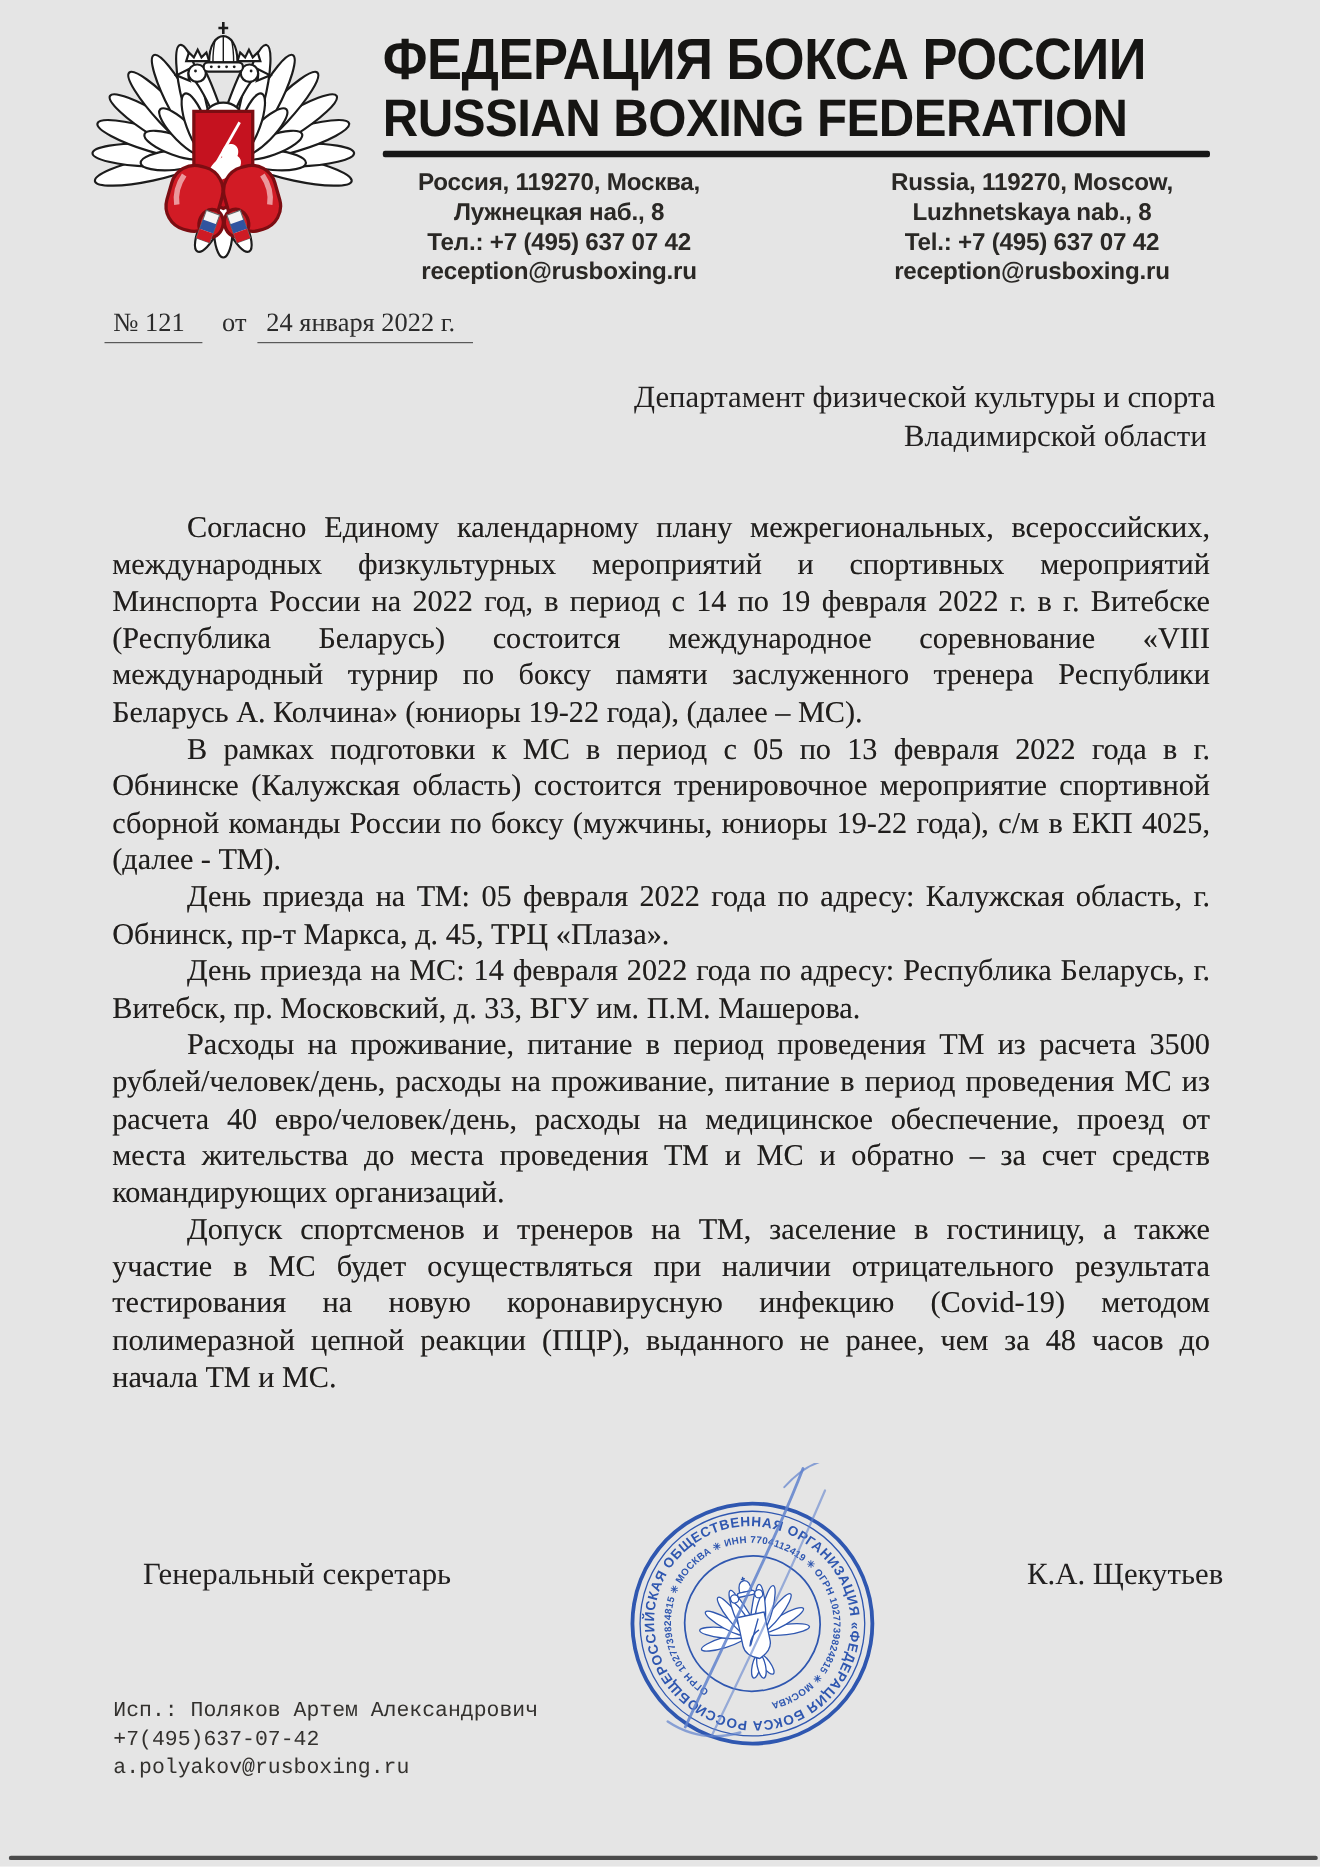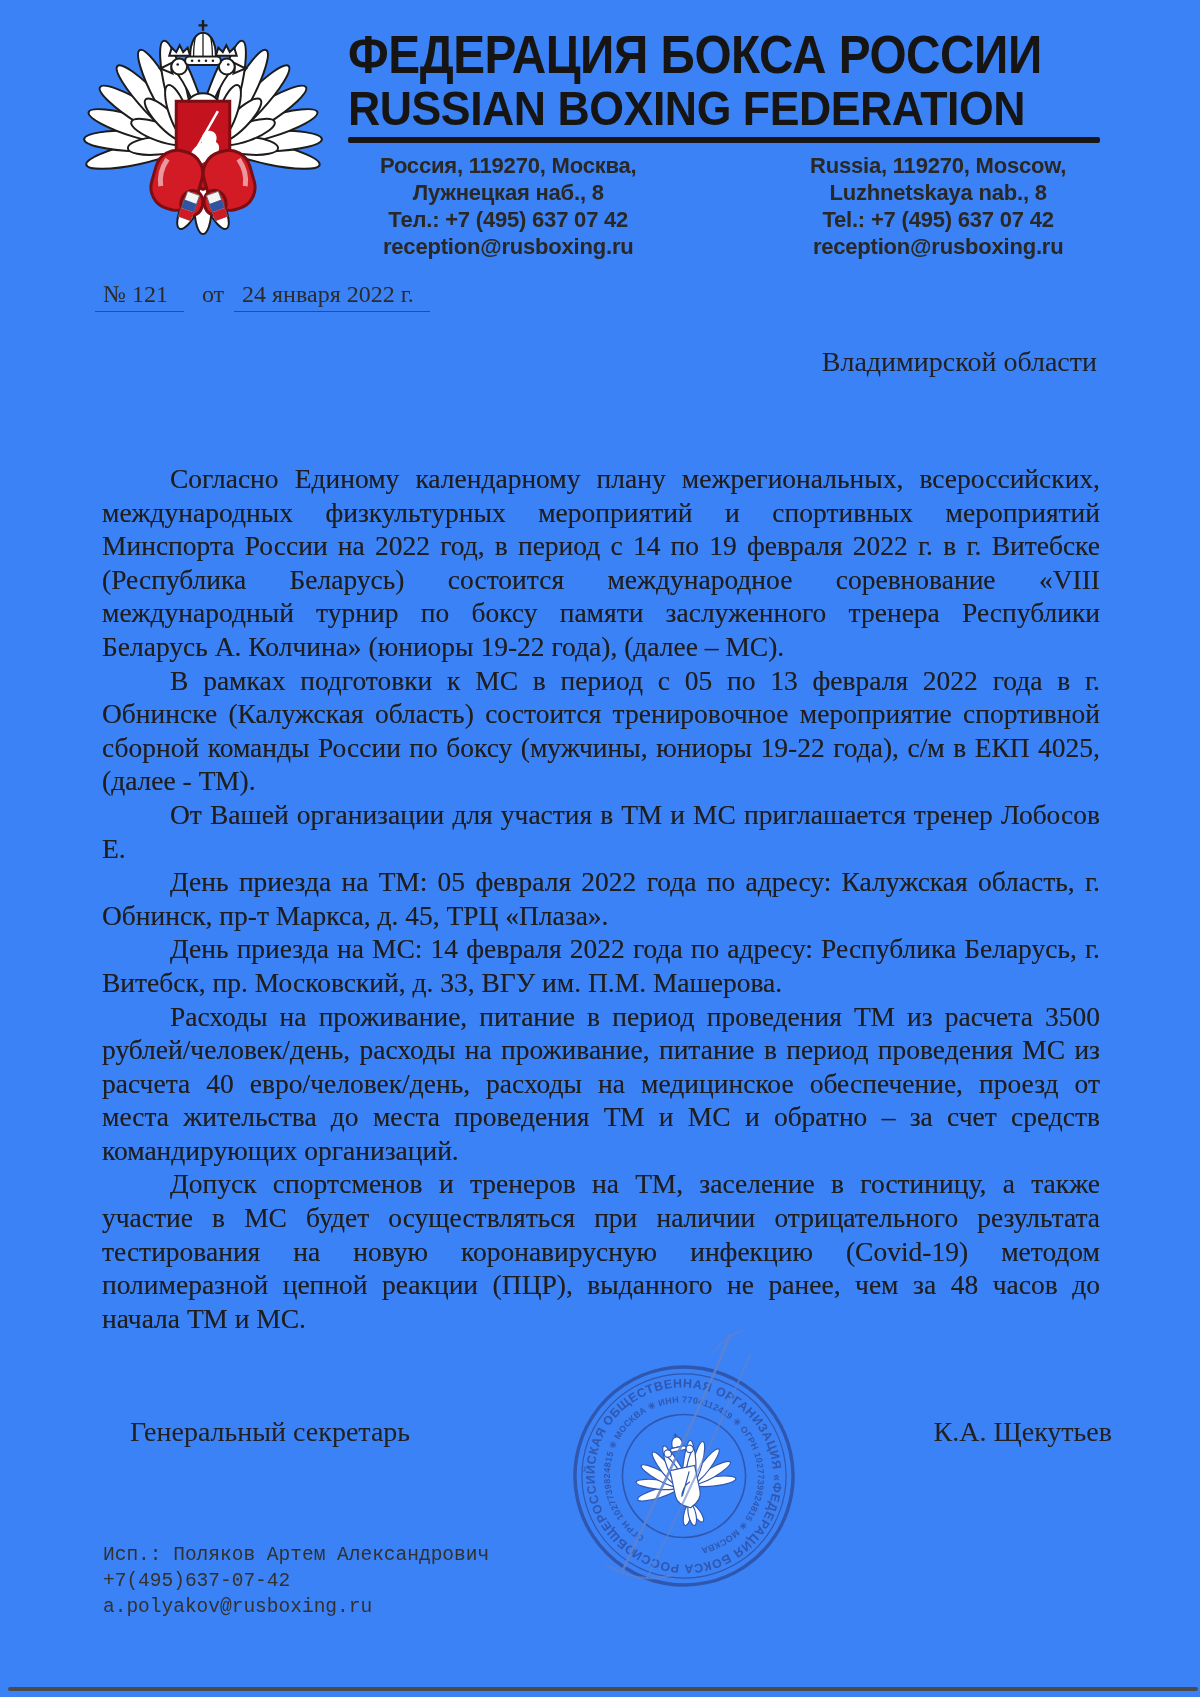--- a/index.html
+++ b/index.html
@@ -1,18 +1,18 @@
 <!DOCTYPE html>
 <html><head>
 <meta charset="utf-8">
 <style>
   html,body{margin:0;padding:0;background:#ffffff;}
   .page{
     position:relative;width:1200px;height:1697px;margin:0 auto;
-    background:#3b82f6;overflow:hidden;
+    background:#e5e5e5;overflow:hidden;
     font-family:"Liberation Serif", serif;color:#1e1c1a;
   }
   
   .emblem{position:absolute;left:72px;top:14px;width:262px;height:228px;}
   .title-ru{
     position:absolute;left:348px;top:28px;font-family:"Liberation Sans",sans-serif;
     font-weight:700;font-size:53px;line-height:1;color:#161513;white-space:nowrap;
     transform:scaleX(.90);transform-origin:left top;letter-spacing:-.5px;
   }
   .title-en{
@@ -159,27 +159,27 @@
     <div>Luzhnetskaya nab., 8</div>
     <div>Tel.: +7 (495) 637 07 42</div>
     <div>reception@rusboxing.ru</div>
   </div>
 
   <div class="ref-line">
     <span class="uline">№ 121</span><span class="ref-from">от</span><span class="uline">24 января 2022 г.</span>
   </div>
 
   <div class="addressee">
+    <div>Департамент физической культуры и спорта</div>
     <div class="l2">Владимирской области</div>
   </div>
 
   <main class="body-text">
     <p>Согласно Единому календарному плану межрегиональных, всероссийских, международных физкультурных мероприятий и спортивных мероприятий Минспорта России на 2022 год, в период с 14 по 19 февраля 2022 г. в г. Витебске (Республика Беларусь) состоится международное соревнование «VIII международный турнир по боксу памяти заслуженного тренера Республики Беларусь А. Колчина» (юниоры 19-22 года), (далее – МС).</p>
     <p>В рамках подготовки к МС в период с 05 по 13 февраля 2022 года в г. Обнинске (Калужская область) состоится тренировочное мероприятие спортивной сборной команды России по боксу (мужчины, юниоры 19-22 года), с/м в ЕКП 4025, (далее - ТМ).</p>
-    <p>От Вашей организации для участия в ТМ и МС приглашается тренер Лобосов Е.</p>
     <p>День приезда на ТМ: 05 февраля 2022 года по адресу: Калужская область, г. Обнинск, пр-т Маркса, д. 45, ТРЦ «Плаза».</p>
     <p>День приезда на МС: 14 февраля 2022 года по адресу: Республика Беларусь, г. Витебск, пр. Московский, д. 33, ВГУ им. П.М. Машерова.</p>
     <p>Расходы на проживание, питание в период проведения ТМ из расчета 3500 рублей/человек/день, расходы на проживание, питание в период проведения МС из расчета 40 евро/человек/день, расходы на медицинское обеспечение, проезд от места жительства до места проведения ТМ и МС и обратно – за счет средств командирующих организаций.</p>
     <p>Допуск спортсменов и тренеров на ТМ, заселение в гостиницу, а также участие в МС будет осуществляться при наличии отрицательного результата тестирования на новую коронавирусную инфекцию (Covid-19) методом полимеразной цепной реакции (ПЦР), выданного не ранее, чем за 48 часов до начала ТМ и МС.</p>
   </main>
 
   <div class="sign-title">Генеральный секретарь</div>
   <div class="sign-name">К.А. Щекутьев</div>
 
   <svg class="seal" viewBox="0 0 230 230">

